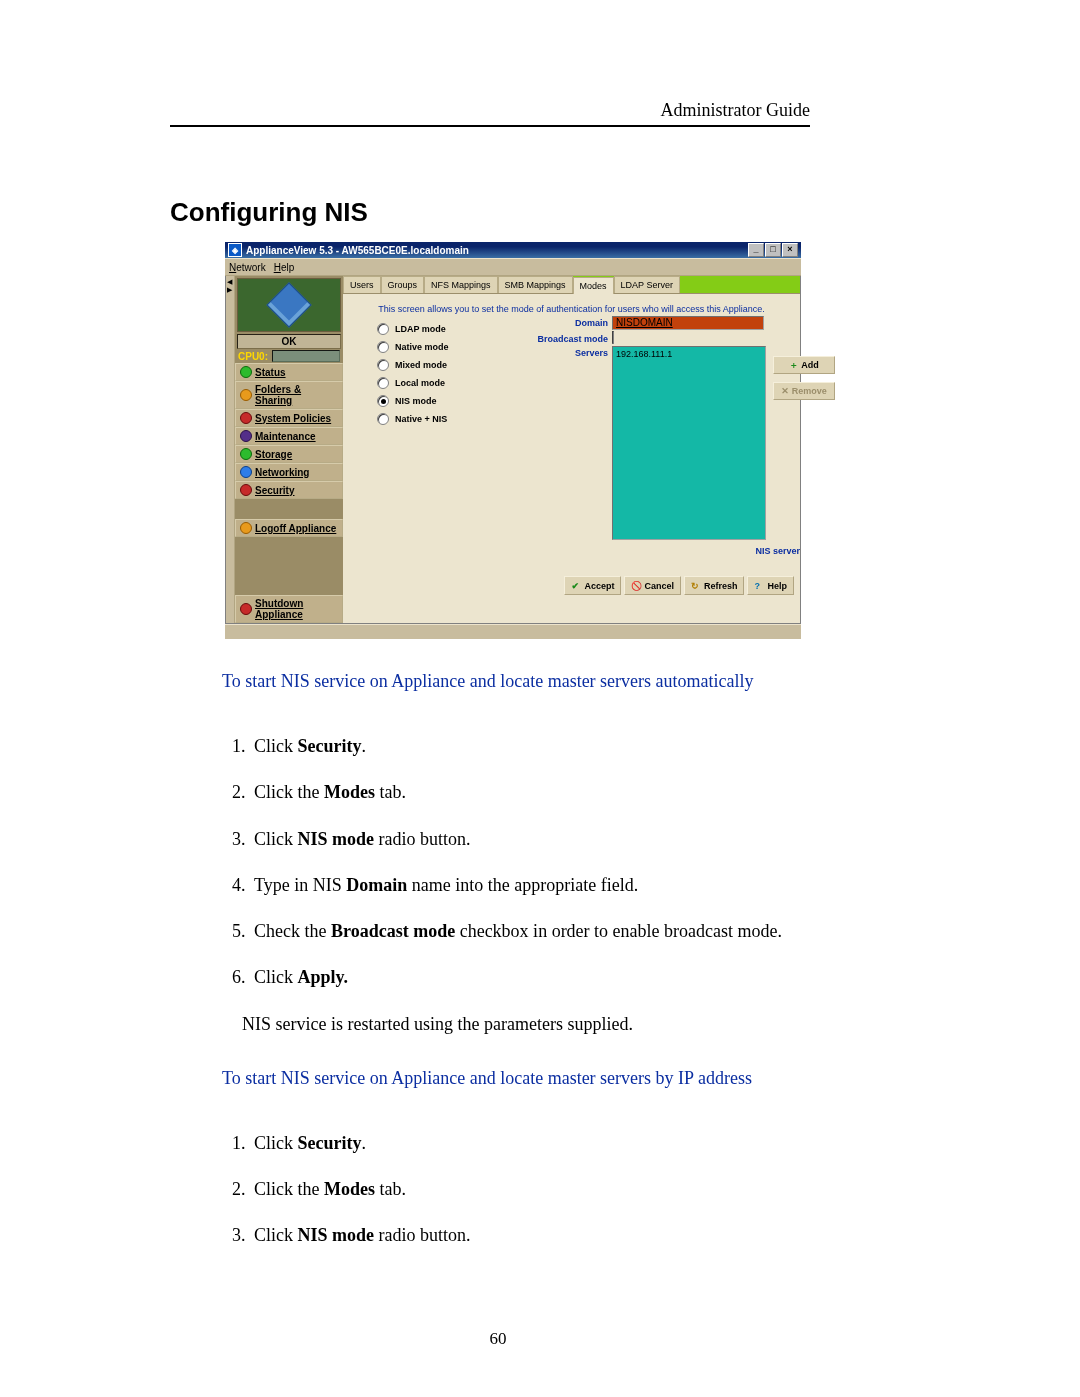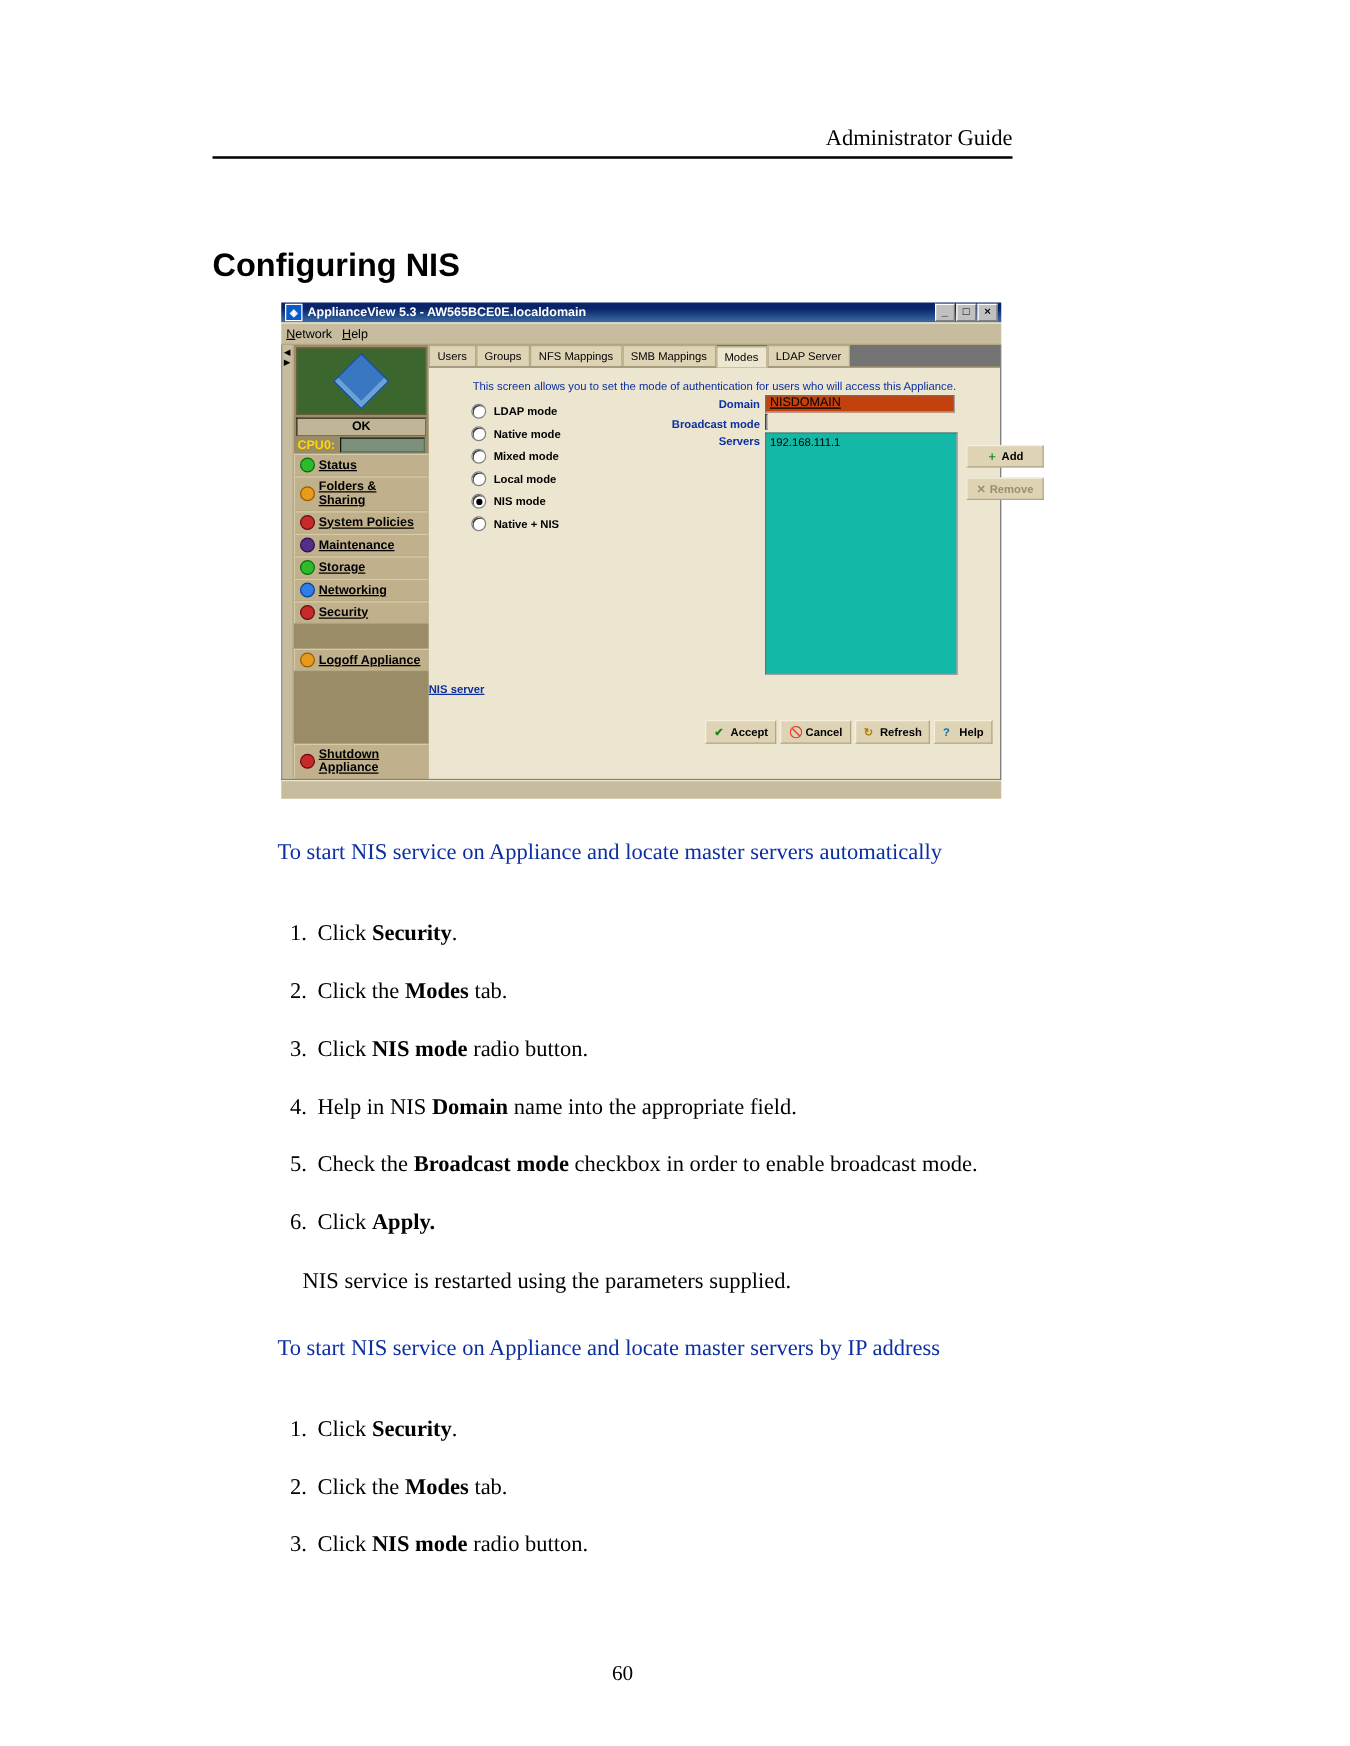--- a/index.html
+++ b/index.html
@@ -125,21 +125,21 @@
   .gap-big { height:58px; background:#9a8c66;}
 
   .main {
     flex:1;
     background:#ece5cf;
     position:relative;
   }
   .tabs {
     display:flex;
     border-bottom:1px solid #9b8e6b;
-    background:#737373;
+    background:#84cc16;
     font-size:9px;
   }
   .tab {
     padding:3px 6px;
     border:1px solid #b7ab86;
     border-bottom:none;
     background:#ded4b5;
     margin-right:0;
   }
   .tab.active { background:#ece5cf; position:relative; top:1px; }
@@ -186,23 +186,22 @@
     border-top-color:#f5efdb; border-left-color:#f5efdb;
     display:flex;align-items:center;justify-content:center;gap:3px;
     font-size:9px;font-weight:bold;
     padding:0 4px;
   }
   .btn3d.disabled { color:#9b8e6b; }
   .plus-icon { color:#1a8a1a; font-weight:bold;}
   .x-icon-g { color:#9b8e6b; font-weight:bold;}
 
   .nis-server-label {
-    text-align:left; color:#0b2ea1; font-weight:bold; font-size:9px;
+    text-align:right; color:#0b2ea1; font-weight:bold; font-size:9px;
     padding:4px 0 20px 0;
-    text-decoration:underline;
   }
 
   .bottom-btns {
     display:flex; justify-content:flex-end; gap:3px; padding:0 6px 6px;
   }
   .bottom-btns .btn3d { height:17px; padding:0 6px;}
   .bi { width:10px;height:10px;display:inline-block;}
   .bi-accept { color:#1a8a1a;}
   .bi-cancel { color:#777;}
   .bi-refresh { color:#b07d00;}
@@ -403,21 +402,21 @@
     <div class="statusbar"></div>
   </div>
 
   <div class="doc-text">
     <div class="blue-head">To start NIS service on Appliance and locate master servers automatically</div>
 
     <ol class="steps">
       <li><span>Click </span><b>Security</b><span>.</span></li>
       <li><span>Click the </span><b>Modes</b><span> tab.</span></li>
       <li><span>Click </span><b>NIS mode</b><span> radio button.</span></li>
-      <li><span>Help in NIS </span><b>Domain</b><span> name into the appropriate field.</span></li>
+      <li><span>Type in NIS </span><b>Domain</b><span> name into the appropriate field.</span></li>
       <li><span>Check the </span><b>Broadcast mode</b><span> checkbox in order to enable broadcast mode.</span></li>
       <li><span>Click </span><b>Apply.</b><span></span></li>
     </ol>
 
     <div class="after-steps">NIS service is restarted using the parameters supplied.</div>
 
     <div class="blue-head">To start NIS service on Appliance and locate master servers by IP address</div>
 
     <ol class="steps">
       <li><span>Click </span><b>Security</b><span>.</span></li>

